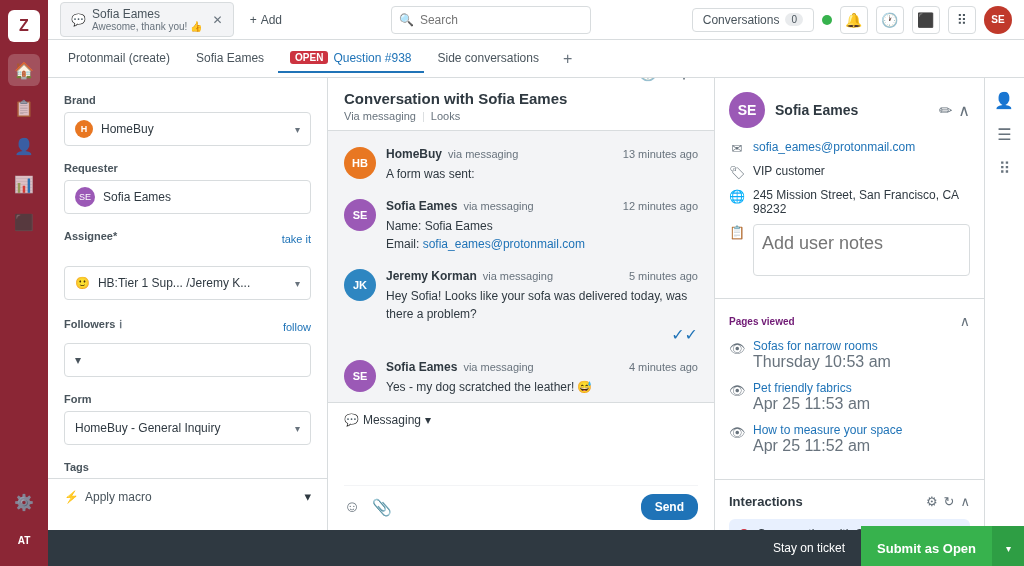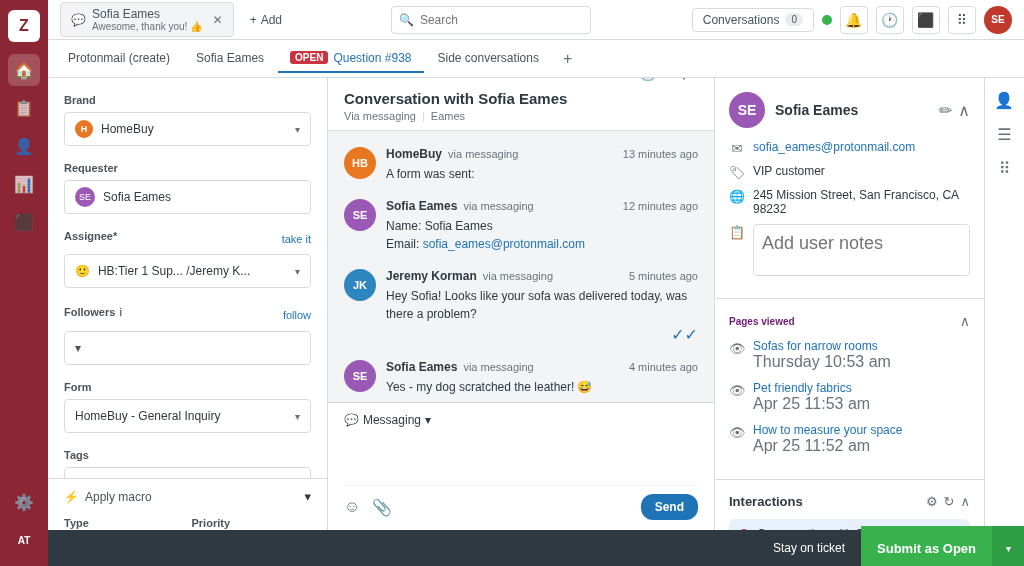--- a/index.html
+++ b/index.html
@@ -50,21 +50,21 @@
     .left-panel::-webkit-scrollbar { width: 4px; }
     .left-panel::-webkit-scrollbar-thumb { background: #c4c9cc; border-radius: 2px; }
     .field-section { margin-bottom: 16px; }
     .field-label { font-size: 11px; font-weight: 600; color: #49545c; margin-bottom: 6px; display: flex; align-items: center; gap: 4px; }
     .field-label .info-icon { color: #68737d; font-size: 11px; }
     .select-field { width: 100%; height: 34px; border: 1px solid #d8dcde; border-radius: 4px; padding: 0 10px; display: flex; align-items: center; justify-content: space-between; cursor: pointer; font-size: 12px; background: #fff; }
     .select-field .brand-icon { width: 18px; height: 18px; border-radius: 50%; background: #e87722; display: flex; align-items: center; justify-content: center; color: #fff; font-size: 9px; font-weight: bold; }
     .select-field .chevron { color: #68737d; font-size: 10px; }
     .requester-field { width: 100%; height: 34px; border: 1px solid #d8dcde; border-radius: 4px; padding: 0 10px; display: flex; align-items: center; gap: 8px; cursor: pointer; font-size: 12px; background: #fff; }
     .req-avatar { width: 20px; height: 20px; border-radius: 50%; background: #9b59b6; display: flex; align-items: center; justify-content: center; color: #fff; font-size: 9px; }
-    .assignee-row { display: flex; align-items: center; justify-content: space-between; margin-bottom: 6px; gap: 36px; }
+    .assignee-row { display: flex; align-items: center; justify-content: space-between; margin-bottom: 18px; gap: 36px; }
     .take-it { color: #1f73b7; font-size: 11px; cursor: pointer; padding-left: 24px; }
     .followers-row { display: flex; align-items: center; justify-content: space-between; margin-bottom: 6px; }
     .follow-link { color: #1f73b7; font-size: 11px; cursor: pointer; }
     .input-field { width: 100%; height: 34px; border: 1px solid #d8dcde; border-radius: 4px; padding: 0 10px; display: flex; align-items: center; justify-content: space-between; cursor: pointer; font-size: 12px; background: #fff; color: #49545c; }
     .tags-input { width: 100%; height: 34px; border: 1px solid #d8dcde; border-radius: 4px; padding: 0 10px; font-size: 12px; background: #fff; outline: none; }
     .two-col { display: grid; grid-template-columns: 1fr 1fr; gap: 8px; }
     .apply-macro { position: sticky; bottom: 0; background: #fff; border-top: 1px solid #d8dcde; padding: 10px 16px; display: flex; align-items: center; justify-content: space-between; margin: 0 -16px -16px -16px; }
     .macro-inner { display: flex; align-items: center; gap: 6px; font-size: 12px; color: #49545c; }
 
     
@@ -295,21 +295,21 @@
       </div>
 
       <div class="middle-panel">
         <div class="conv-header">
           <div style="display:flex;align-items:flex-start;justify-content:space-between;">
             <div>
               <div class="conv-title">Conversation with Sofia Eames</div>
               <div class="conv-meta">
                 <span>Via messaging</span>
                 <span class="conv-meta-dot">|</span>
-                <span>Eames</span>
+                <span>Looks</span>
               </div>
             </div>
             <div class="conv-actions">
               <div class="conv-action-btn">🕐</div>
               <div class="conv-action-btn">⋮</div>
             </div>
           </div>
         </div>
 
         <div class="messages-area">

